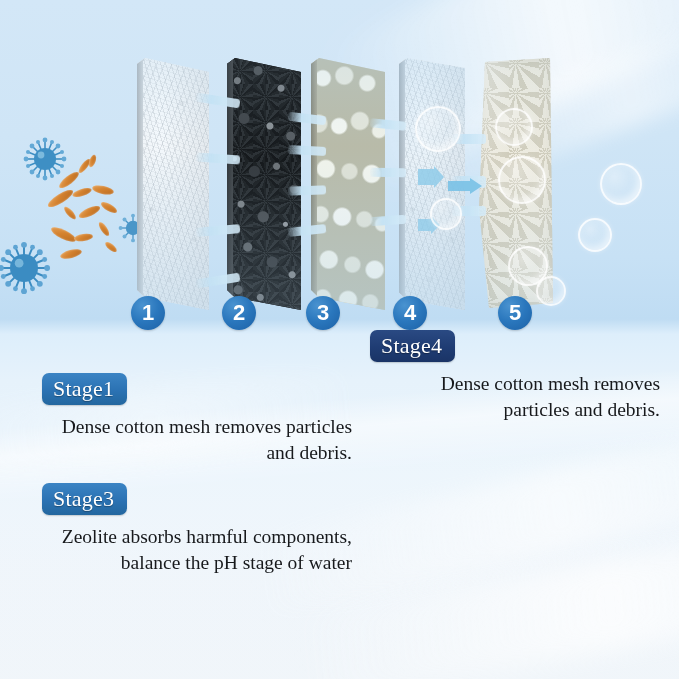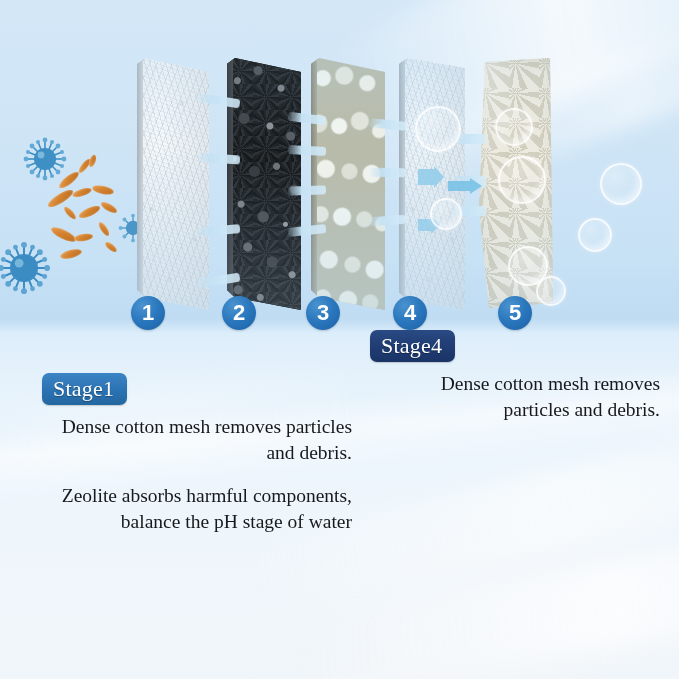--- a/index.html
+++ b/index.html
@@ -437,20 +437,21 @@
   <div id="textzone">
 
     <div class="col colL">
       <div class="blk">
         <span class="stage-badge badge-light">Stage1</span>
         <div class="desc">Dense cotton mesh removes particles and debris.</div>
       </div>
       <div class="blk">
       </div>
       <div class="blk">
+        <span class="stage-badge badge-light">Stage3</span>
         <div class="desc">Zeolite absorbs harmful components, balance the pH stage of water</div>
       </div>
     </div>
 
     <div class="col colR">
       <div class="blk">
         <span class="stage-badge badge-dark">Stage4</span>
         <div class="desc">Dense cotton mesh removes particles and debris.</div>
       </div>
     </div>

